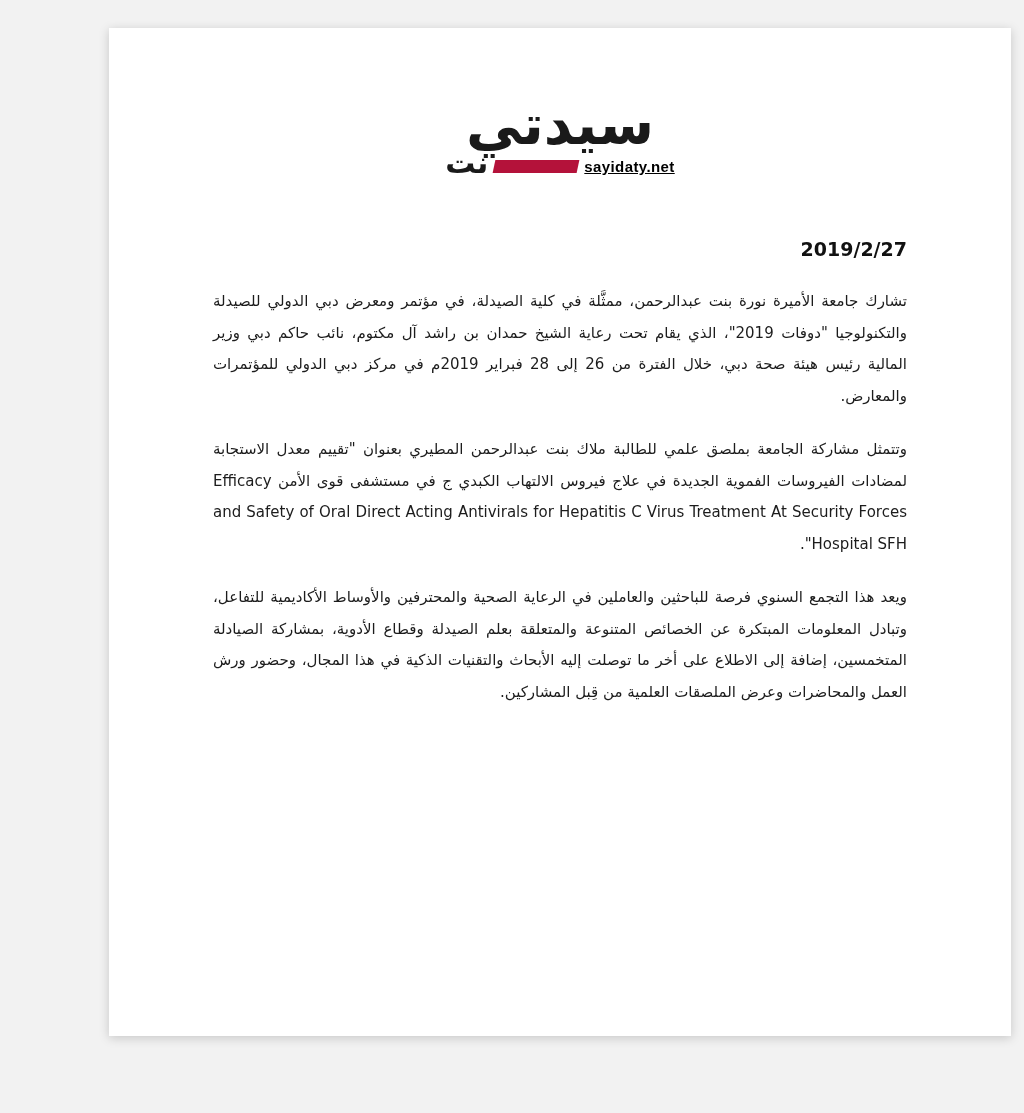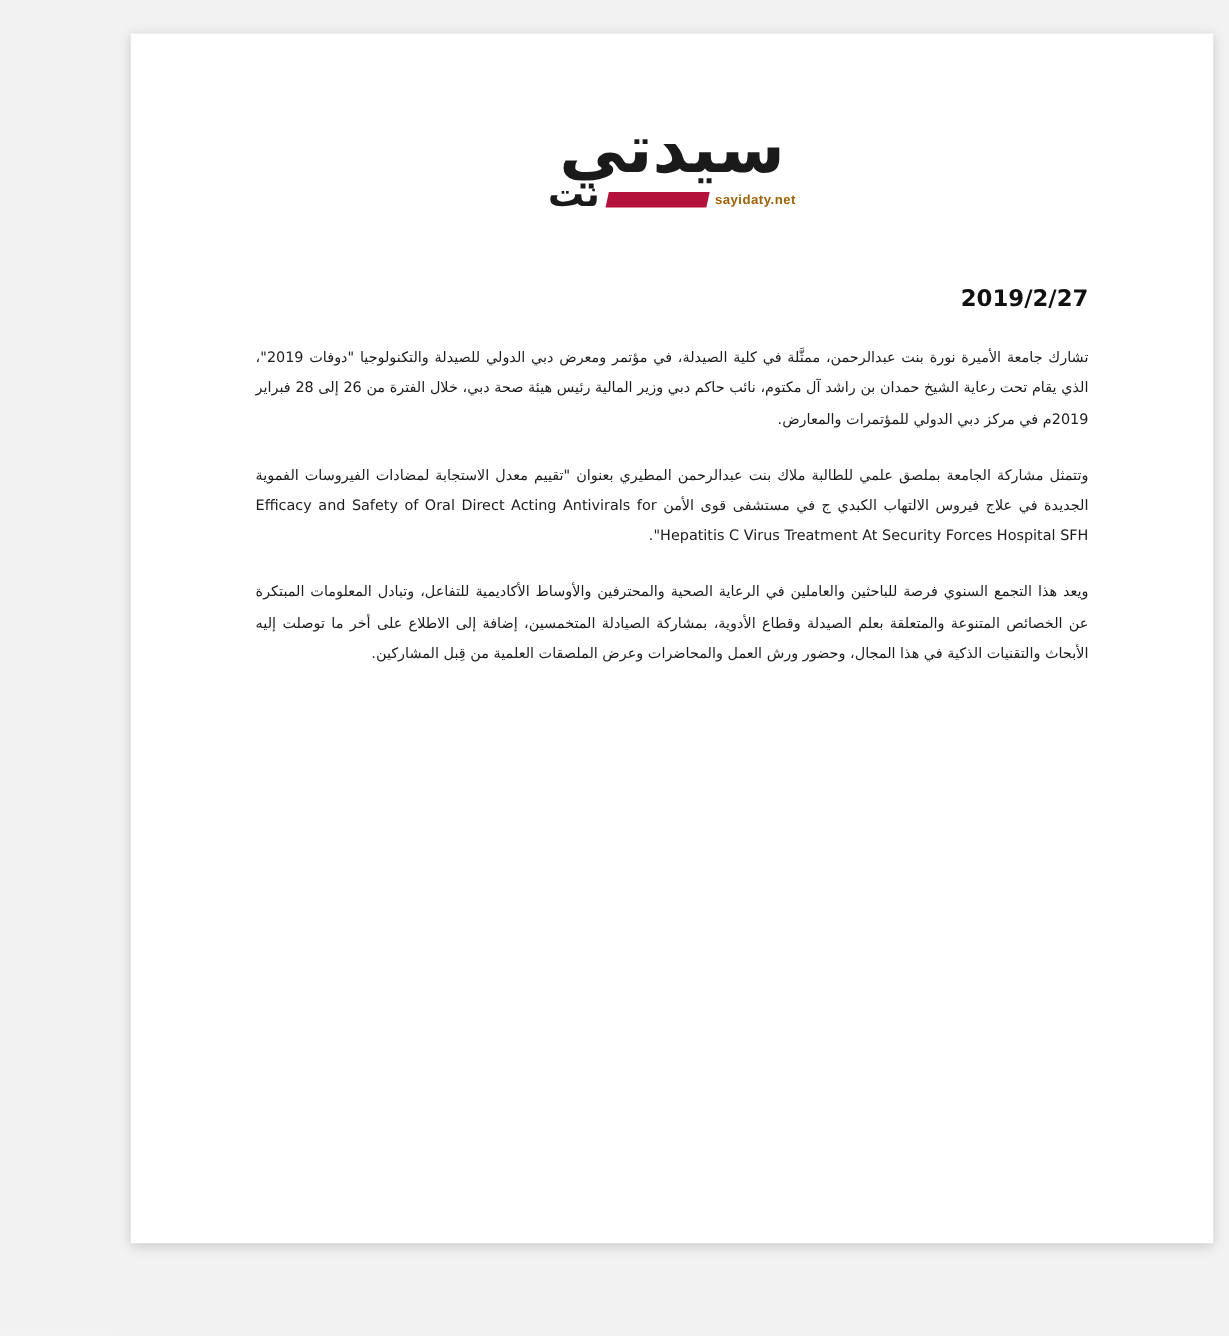--- a/index.html
+++ b/index.html
@@ -57,25 +57,26 @@
   }
   .logo-bar {
     display: inline-block;
     width: 84px;
     height: 13px;
     background: #b4123a;
     transform: skewX(-12deg);
   }
   .logo-latin {
     font-family: "Liberation Sans", sans-serif;
-    font-size: 11px;
+    font-size: 15px;
     font-weight: 700;
-    color: #a16207;
+    color: #000000;
     letter-spacing: 0.4px;
     direction: ltr;
+    text-decoration: underline;
   }
   .logo-arabic-small {
     font-family: "DejaVu Sans", sans-serif;
     font-size: 30px;
     font-weight: 700;
     color: #1a1a1a;
     margin-top: -8px;
   }
 
   
@@ -94,21 +95,21 @@
     font-size: 19px;
     font-weight: 700;
     color: #111111;
     margin-bottom: 26px;
     direction: ltr;
   }
 
   
   .body-para {
     font-family: "DejaVu Sans", sans-serif;
-    font-size: 12px;
+    font-size: 15px;
     color: #1c1c1c;
     line-height: 2.1;
     text-align: justify;
     text-align-last: right;
     margin: 0 0 22px 0;
   }
   .body-para.mixed {
     text-align: justify;
   }
 </style>

